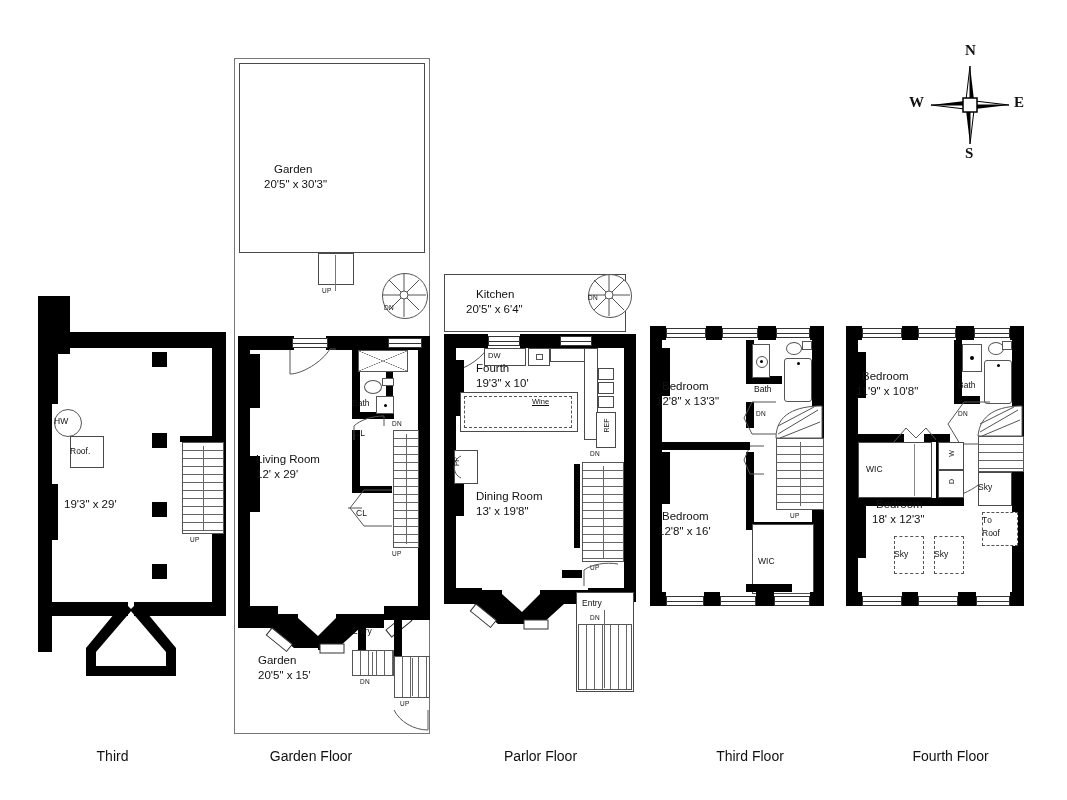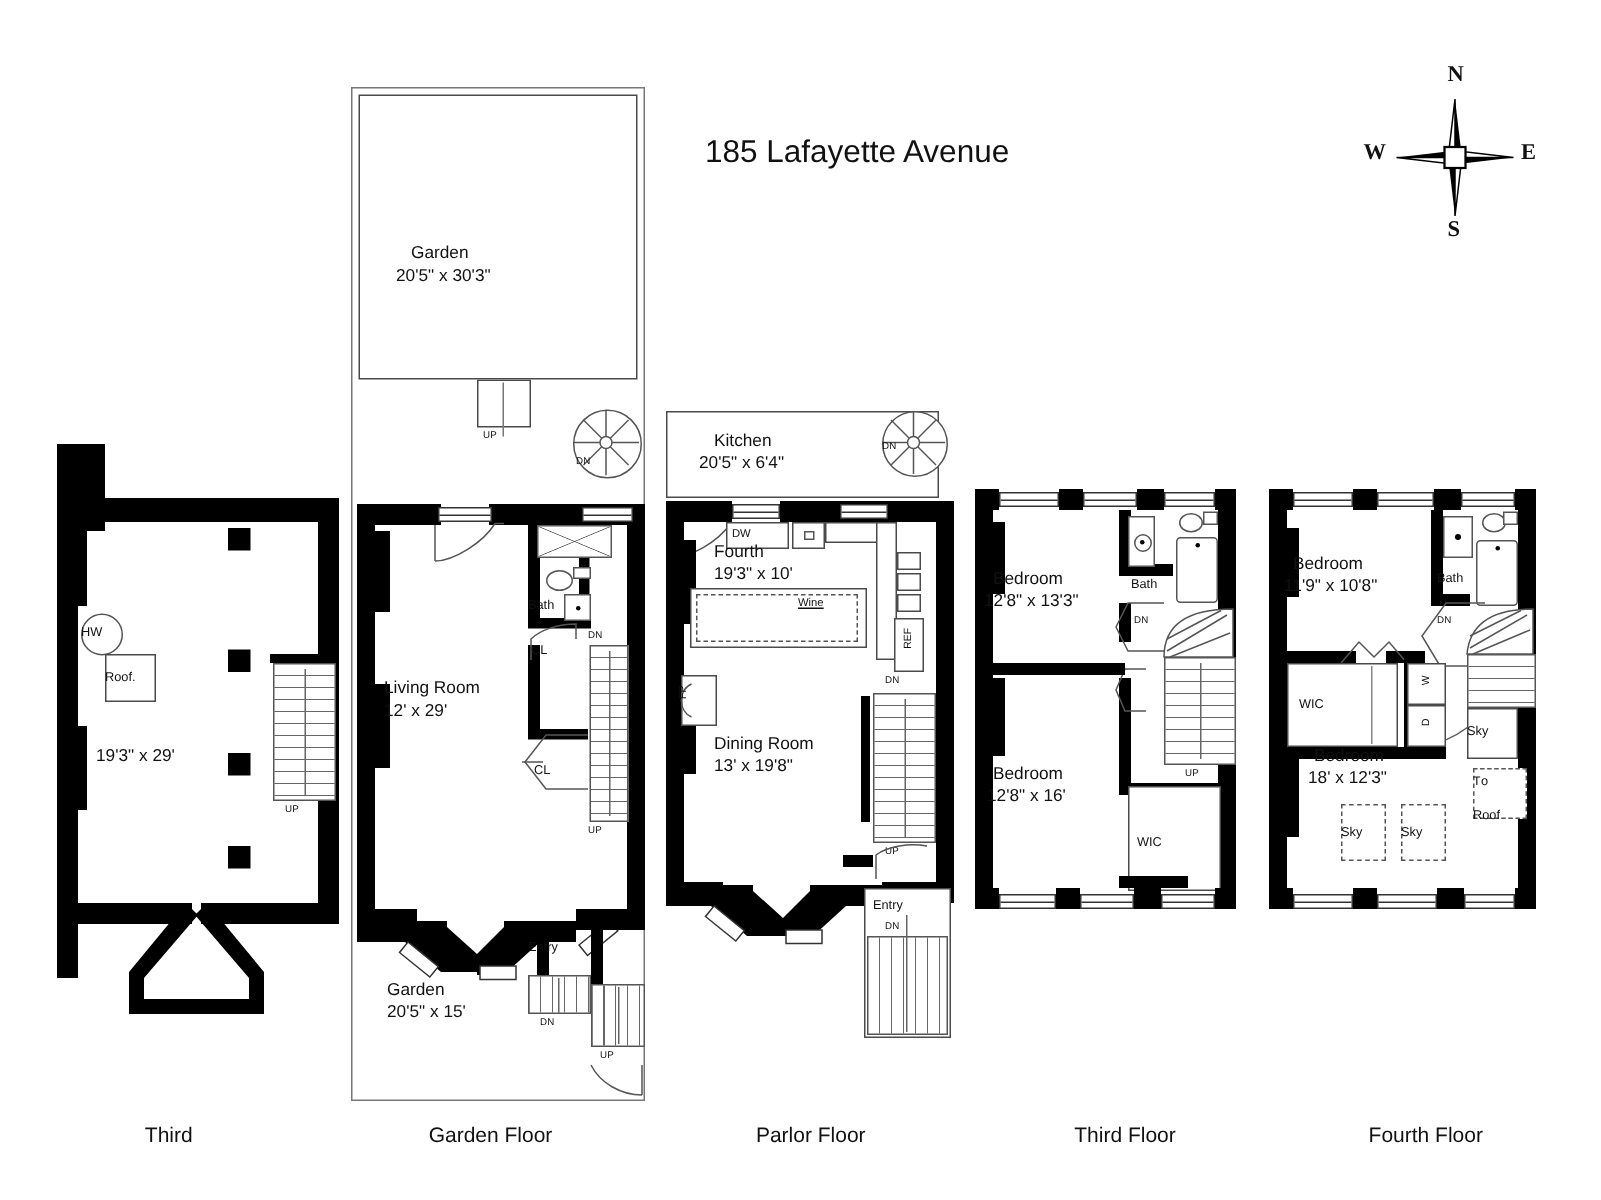--- a/index.html
+++ b/index.html
@@ -53,21 +53,20 @@
   .cn{position:absolute;font-family:"Liberation Serif",serif;font-weight:bold;font-size:15px;}
 
   
   .spiral{position:absolute;border:1px solid #555;border-radius:50%;background:#fff;}
 </style>
 </head>
 <body>
 
 <div id="stage">
 
-  <div class="title" style="left:470px;top:90px;">185 Lafayette Avenue</div>
 
   <div class="compass" style="left:925px;top:60px;width:90px;height:90px;">
     <svg width="90" height="90" viewBox="0 0 90 90">
 
       <polygon points="45,6 49,40 45,44" fill="#000"></polygon>
       <polygon points="45,6 41,40 45,44" fill="#fff" stroke="#000" stroke-width="1"></polygon>
 
       <polygon points="45,84 41,50 45,46" fill="#000"></polygon>
       <polygon points="45,84 49,50 45,46" fill="#fff" stroke="#000" stroke-width="1"></polygon>
 
@@ -220,21 +219,21 @@
     <div class="stairH" style="left:160px;top:598px;width:36px;height:42px;"></div>
     <div class="abs" style="left:178px;top:600px;width:1px;height:38px;background:#666;"></div>
     <div class="lbl tiny" style="left:166px;top:642px;width:22px;">UP</div>
     <svg class="abs" style="left:144px;top:650px;" width="52" height="26">
       <path d="M50,2 L50,22 M50,22 C36,22 22,14 16,2" fill="none" stroke="#555"></path>
     </svg>
 
     <div class="lbl rname" style="left:24px;top:596px;width:100px;">Garden</div>
     <div class="lbl rdim" style="left:24px;top:611px;width:100px;">20'5" x 15'</div>
   </div>
-  <div class="floorlabel" style="left:262px;top:748px;width:130px;text-align:center;">Garden Floor</div>
+  <div class="floorlabel" style="left:246px;top:748px;width:130px;text-align:center;">Garden Floor</div>
 
   <div class="abs" style="left:440px;top:272px;width:200px;height:470px;">
 
     <div class="thin" style="left:4px;top:2px;width:182px;height:58px;"></div>
     <div class="lbl rname" style="left:36px;top:16px;width:110px;">Kitchen</div>
     <div class="lbl rdim" style="left:26px;top:31px;width:130px;">20'5" x 6'4"</div>
 
     <div class="spiral" style="left:148px;top:2px;width:42px;height:42px;"></div>
     <svg class="abs" style="left:148px;top:2px;" width="42" height="42">
       <g stroke="#555" stroke-width="1" fill="none">
@@ -435,21 +434,21 @@
       </g>
     </svg>
     <div class="lbl tiny" style="left:116px;top:84px;width:22px;">DN</div>
     <div class="stair" style="left:136px;top:110px;width:46px;height:36px;"></div>
 
     <div class="thin" style="left:136px;top:146px;width:34px;height:34px;"></div>
     <div class="lbl tiny9" style="left:136px;top:156px;width:34px;">Sky</div>
 
     <div class="dash" style="left:140px;top:186px;width:36px;height:34px;"></div>
     <div class="lbl tiny9" style="left:140px;top:190px;width:36px;font-family:Liberation Mono, monospace;">To</div>
-    <div class="lbl tiny9" style="left:140px;top:212px;width:36px;">Roof</div>
+    <div class="lbl tiny9" style="left:140px;top:202px;width:36px;">Roof</div>
 
     <div class="wall" style="left:16px;top:108px;width:46px;height:8px;"></div>
     <div class="wall" style="left:82px;top:108px;width:26px;height:8px;"></div>
     <svg class="abs" style="left:50px;top:98px;" width="48" height="22">
       <path d="M2,18 L14,4 L24,14 L34,4 L46,18" fill="none" stroke="#555"></path>
     </svg>
     <div class="thin" style="left:16px;top:116px;width:74px;height:56px;"></div>
     <div class="abs" style="left:72px;top:118px;width:1px;height:52px;background:#888;"></div>
     <div class="lbl tiny9" style="left:24px;top:138px;width:44px;">WIC</div>
 

